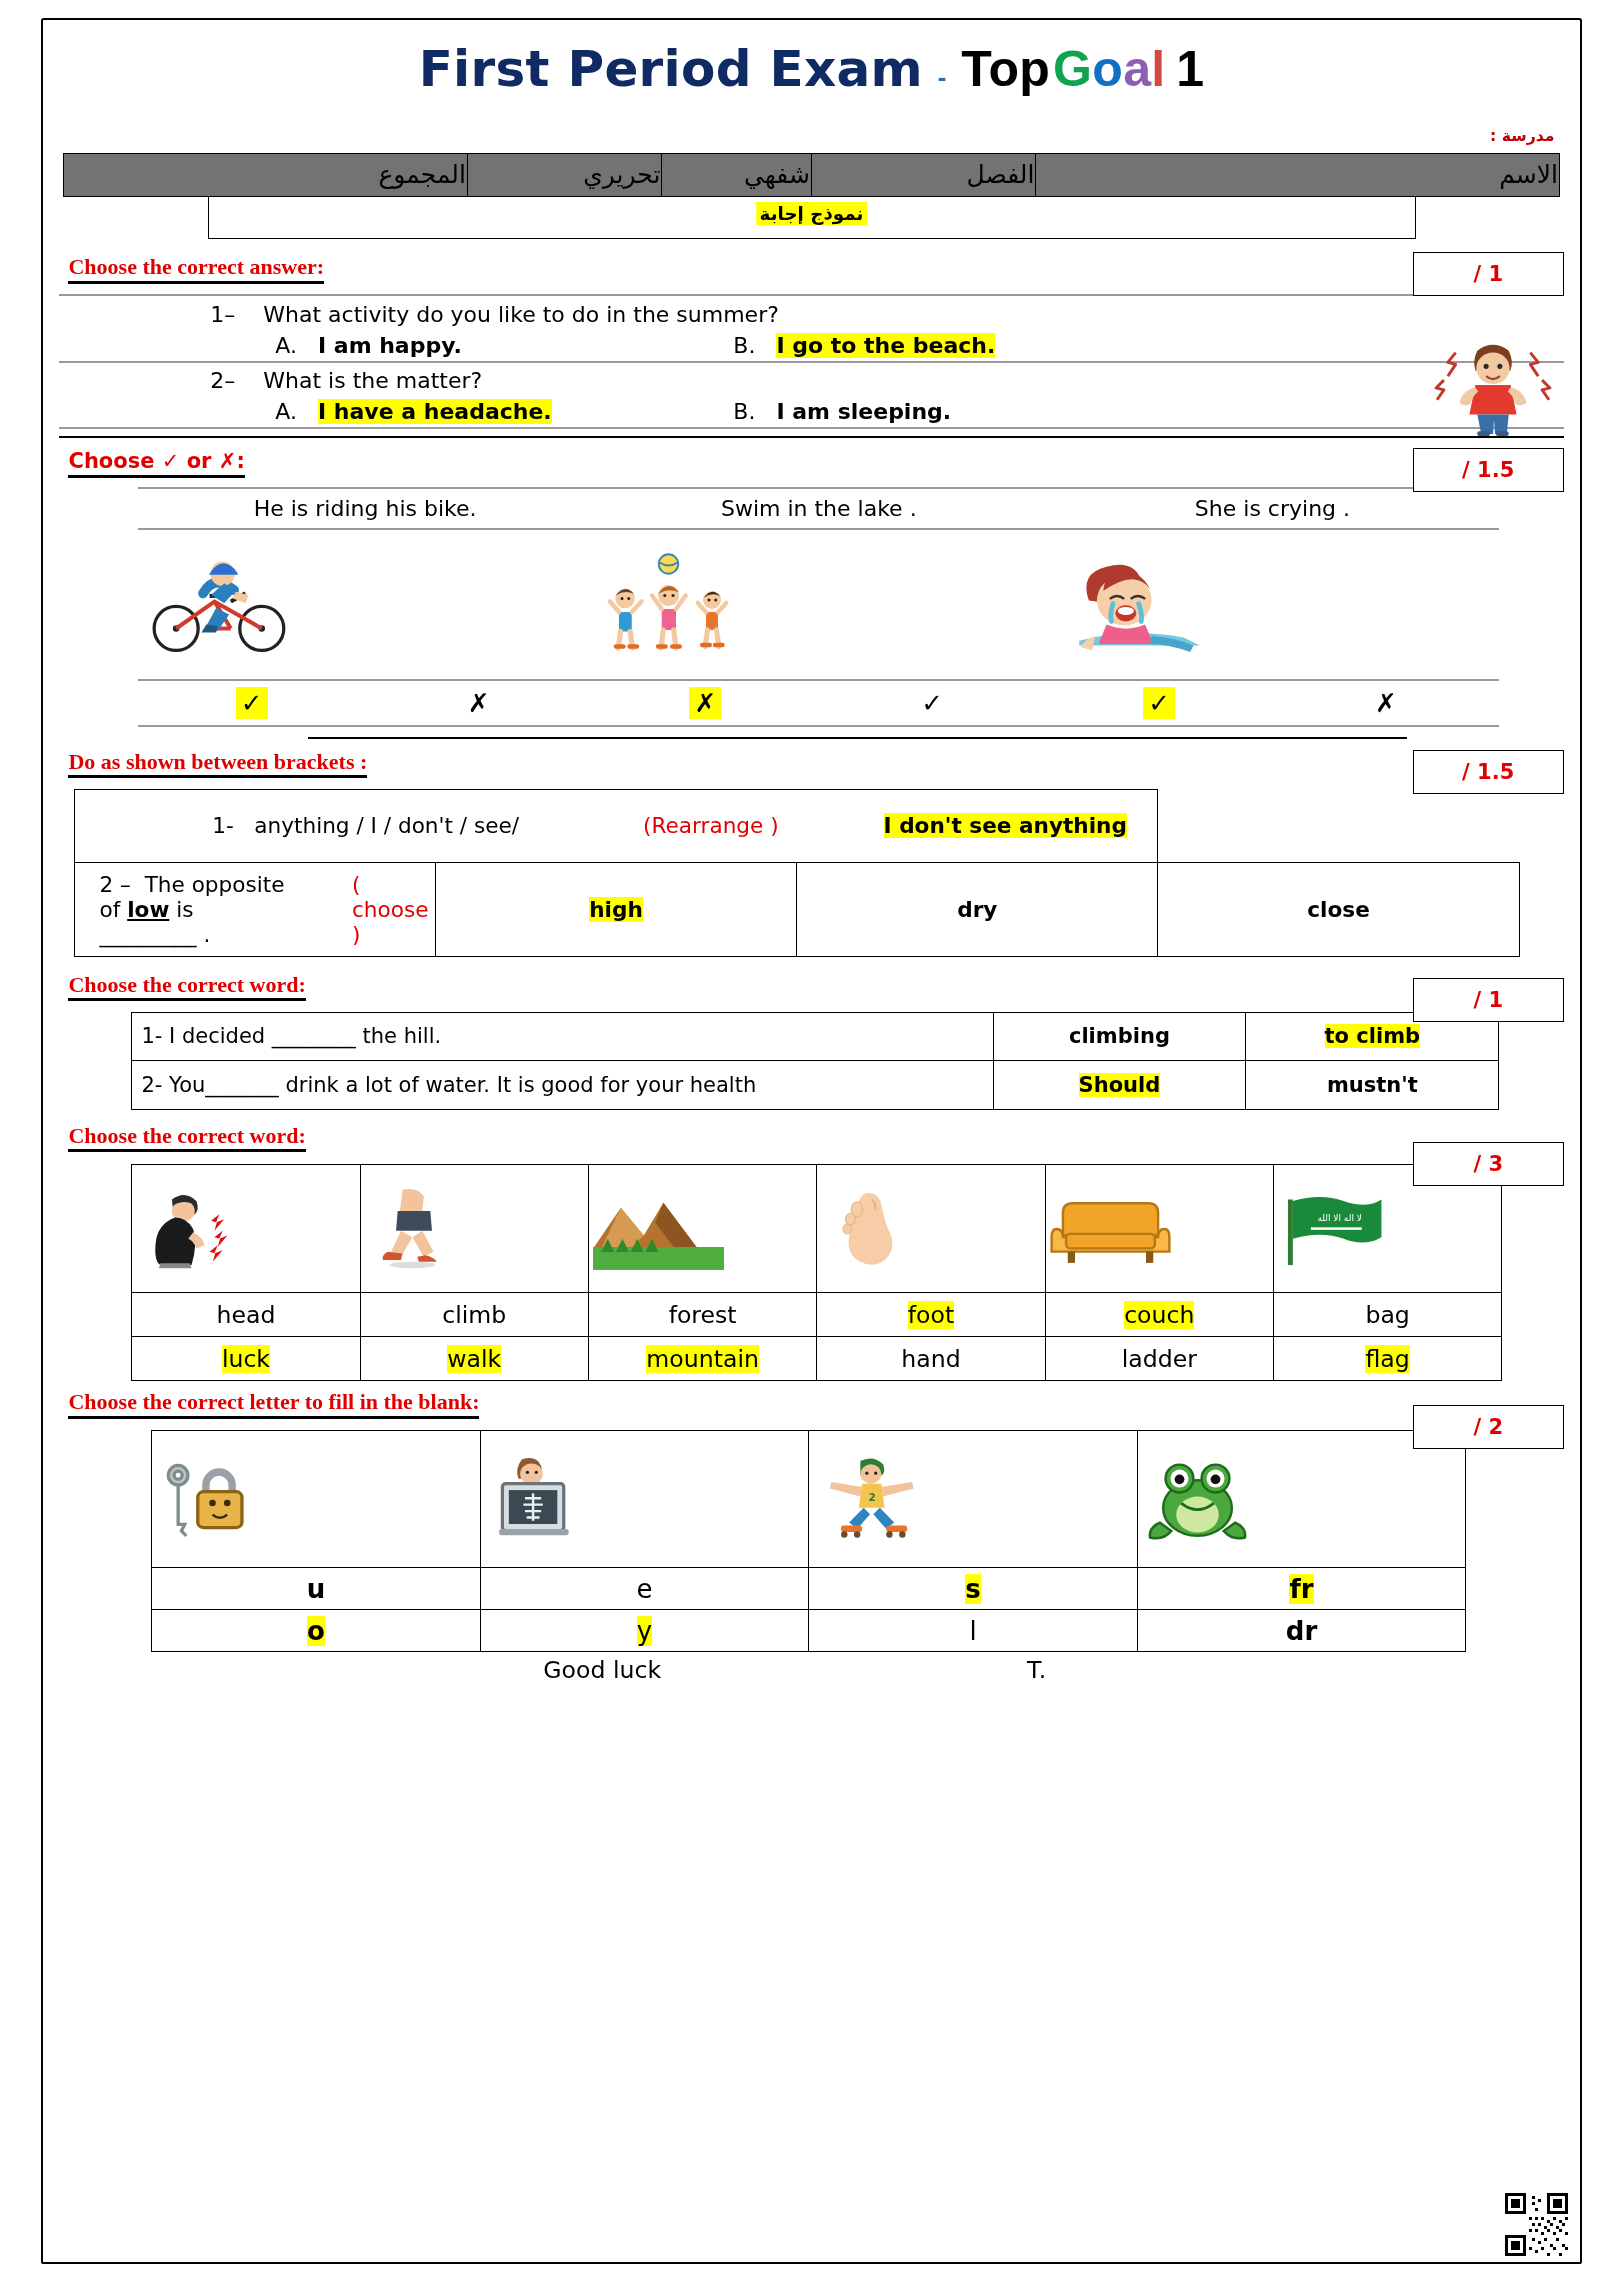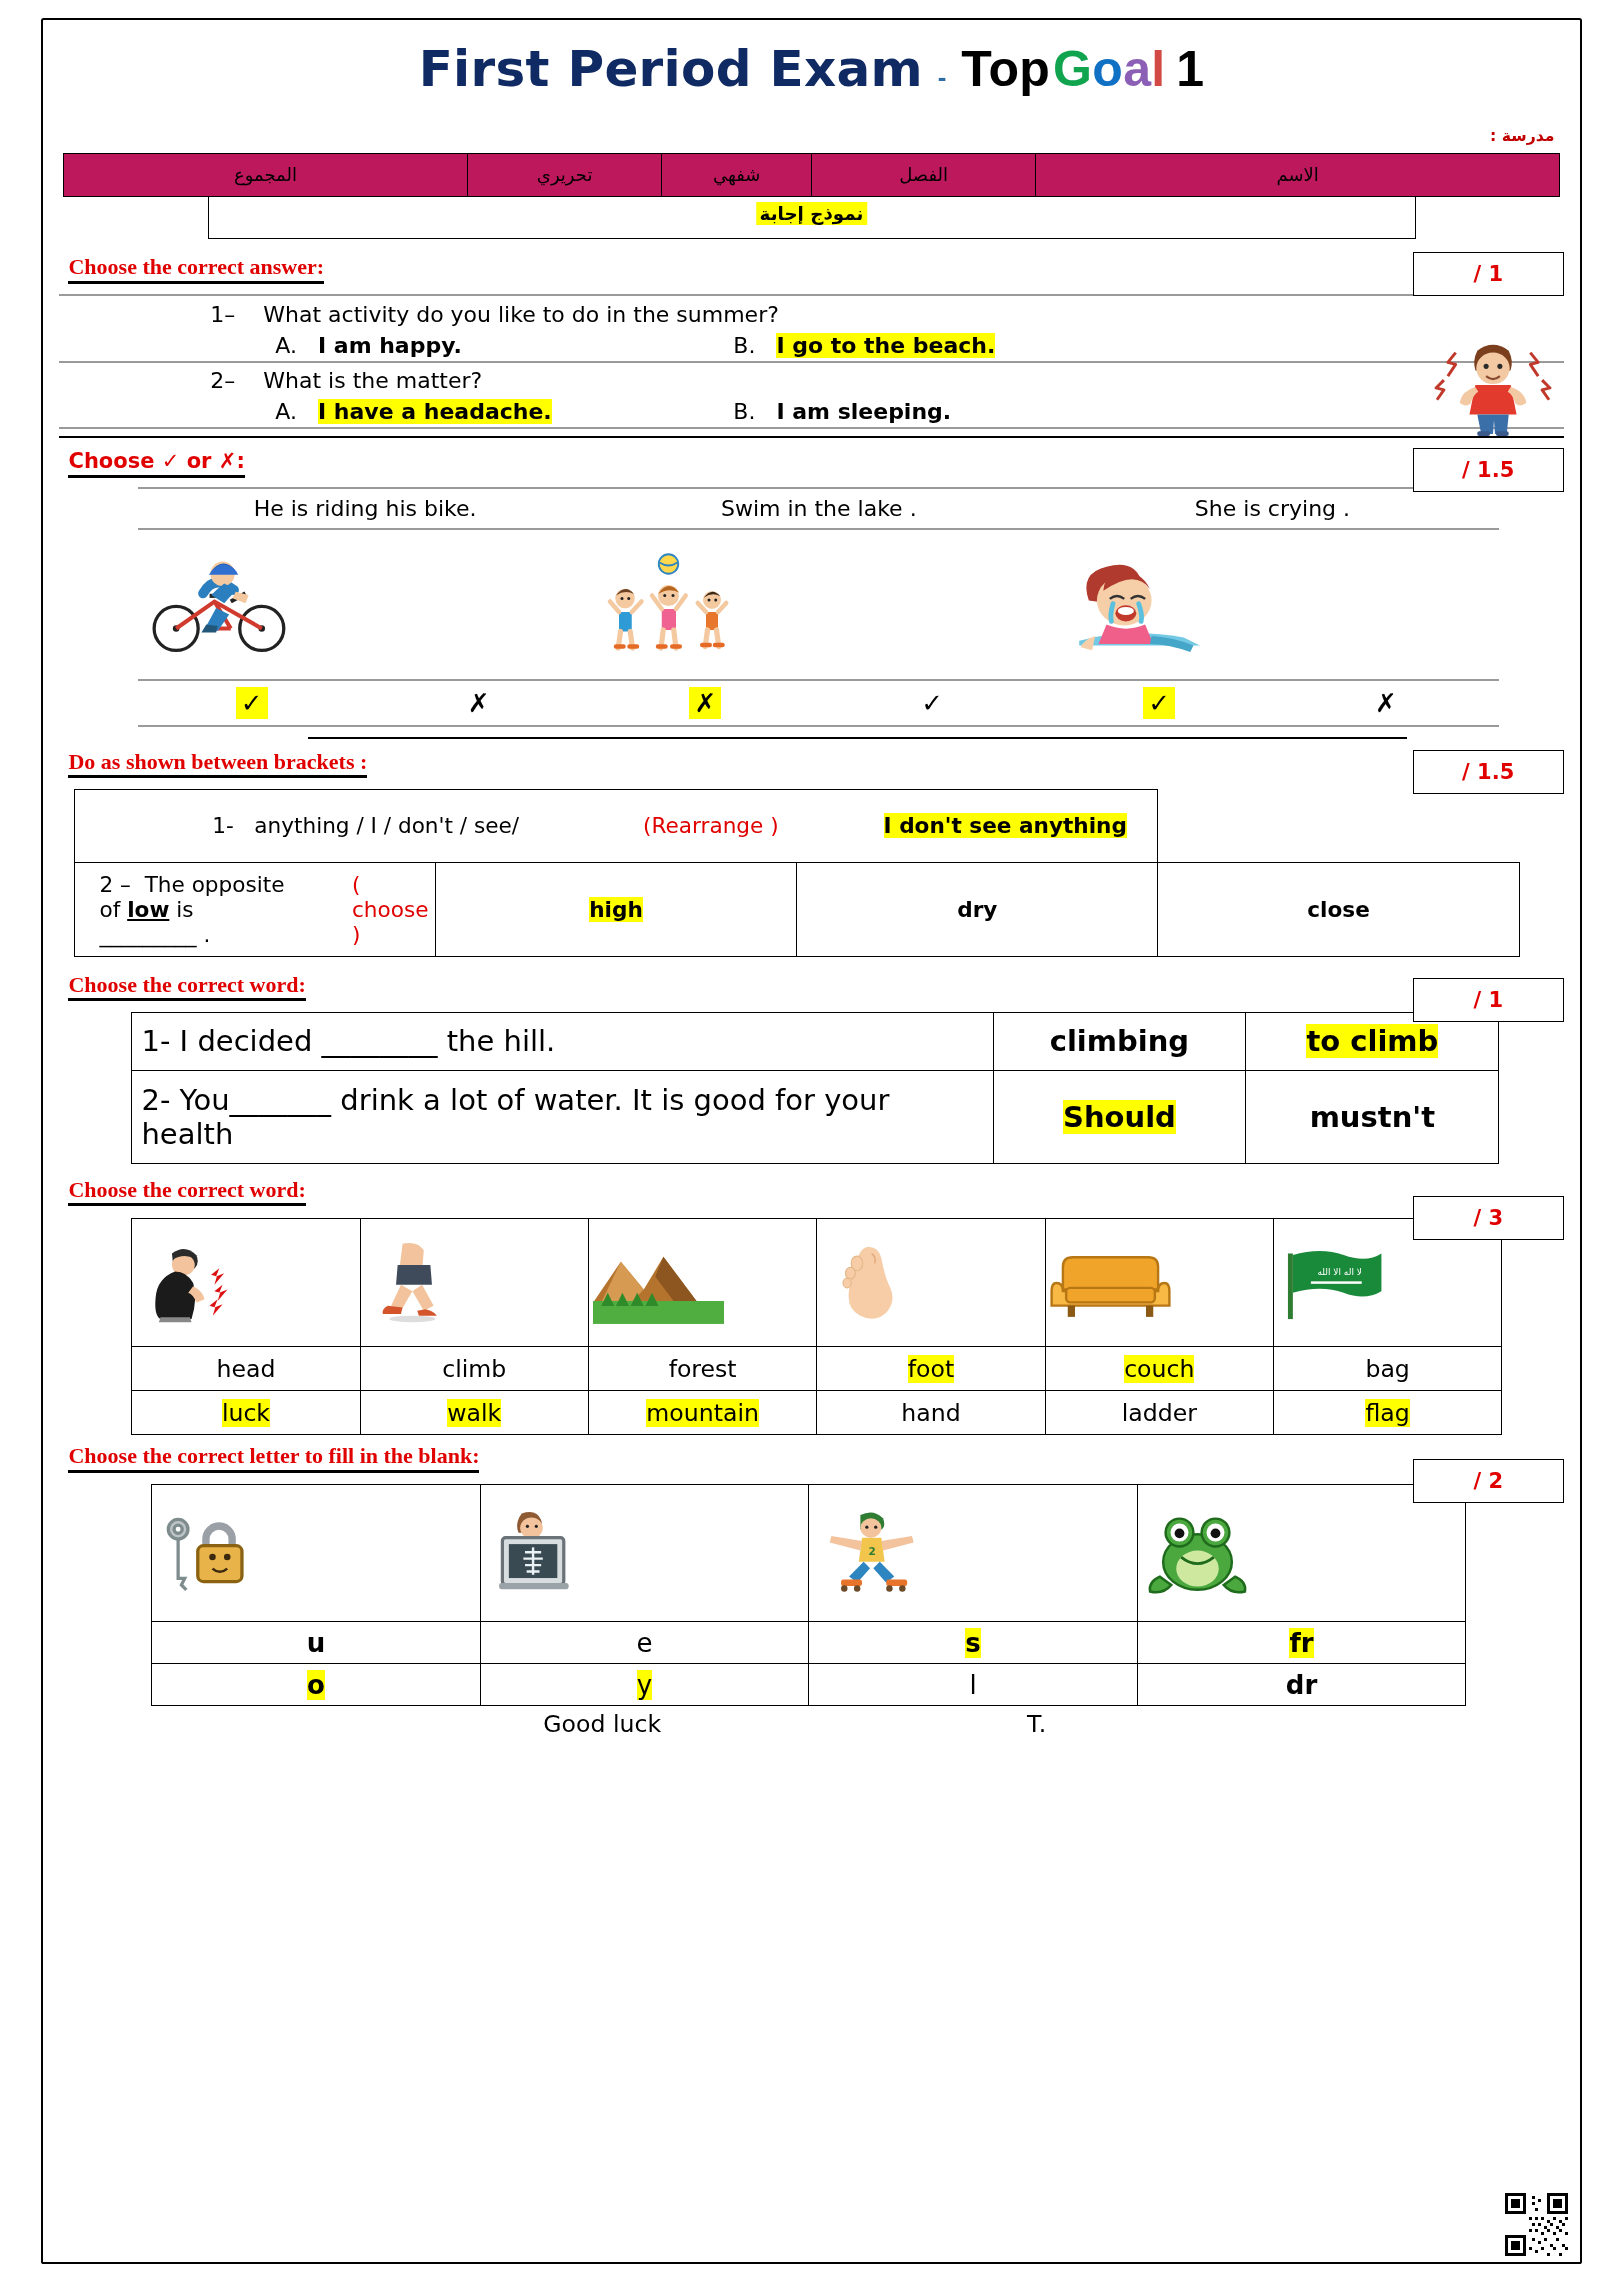--- a/index.html
+++ b/index.html
@@ -50,25 +50,24 @@
 
   
   table.hdr {
     width: 1497px;
     border-collapse: collapse;
     margin: 0 auto;
     table-layout: fixed;
   }
   table.hdr td {
     border: 1.3px solid #000;
-    background: #be185d;
+    background: #737373;
     height: 43px;
-    text-align: center;
     vertical-align: middle;
-    font-size: 18px;
+    font-size: 25px;
     font-family:"DejaVu Sans", sans-serif;
     direction: rtl;
   }
   .model-row {
     width: 1208px; margin: 0 auto;
     border-left:1.3px solid #000; border-right:1.3px solid #000; border-bottom:1.3px solid #000;
     height: 42px;
     position: relative;
   }
   .model-badge {
@@ -141,21 +140,21 @@
   
   table.box { border-collapse: collapse; table-layout: fixed; }
   table.box td { border: 1.3px solid #000; font-family:"DejaVu Sans", sans-serif; }
 
   .brk-table { width: 1446px; margin: 10.5px 0 0 14.4px; }
   .brk-table td { font-size: 21.6px; padding: 9.2px 6.5px; vertical-align: middle; }
   .red { color:#e00000; }
   .ul { text-decoration: underline; font-weight:bold; }
 
   .word-table { width: 1368px; margin: 10.5px 0 0 72px; }
-  .word-table td { font-size: 29px; padding: 11.8px 9.2px; vertical-align:middle; }
+  .word-table td { font-size: 21px; padding: 11.8px 9.2px; vertical-align:middle; }
   .word-table td.opt { text-align:center; font-weight:bold; }
 
   
   .pw-table { width: 1371px; margin: 11.8px 0 0 72px; }
   .pw-table td { text-align:center; vertical-align:middle; font-size:23.6px; }
   .pw-table tr.imgs td { height: 128px; padding: 3.9px; }
   .pw-table tr.w1 td, .pw-table tr.w2 td { height: 44px; }
 
   
   .lt-table { width: 1315px; margin: 11.8px 0 0 92px; }

